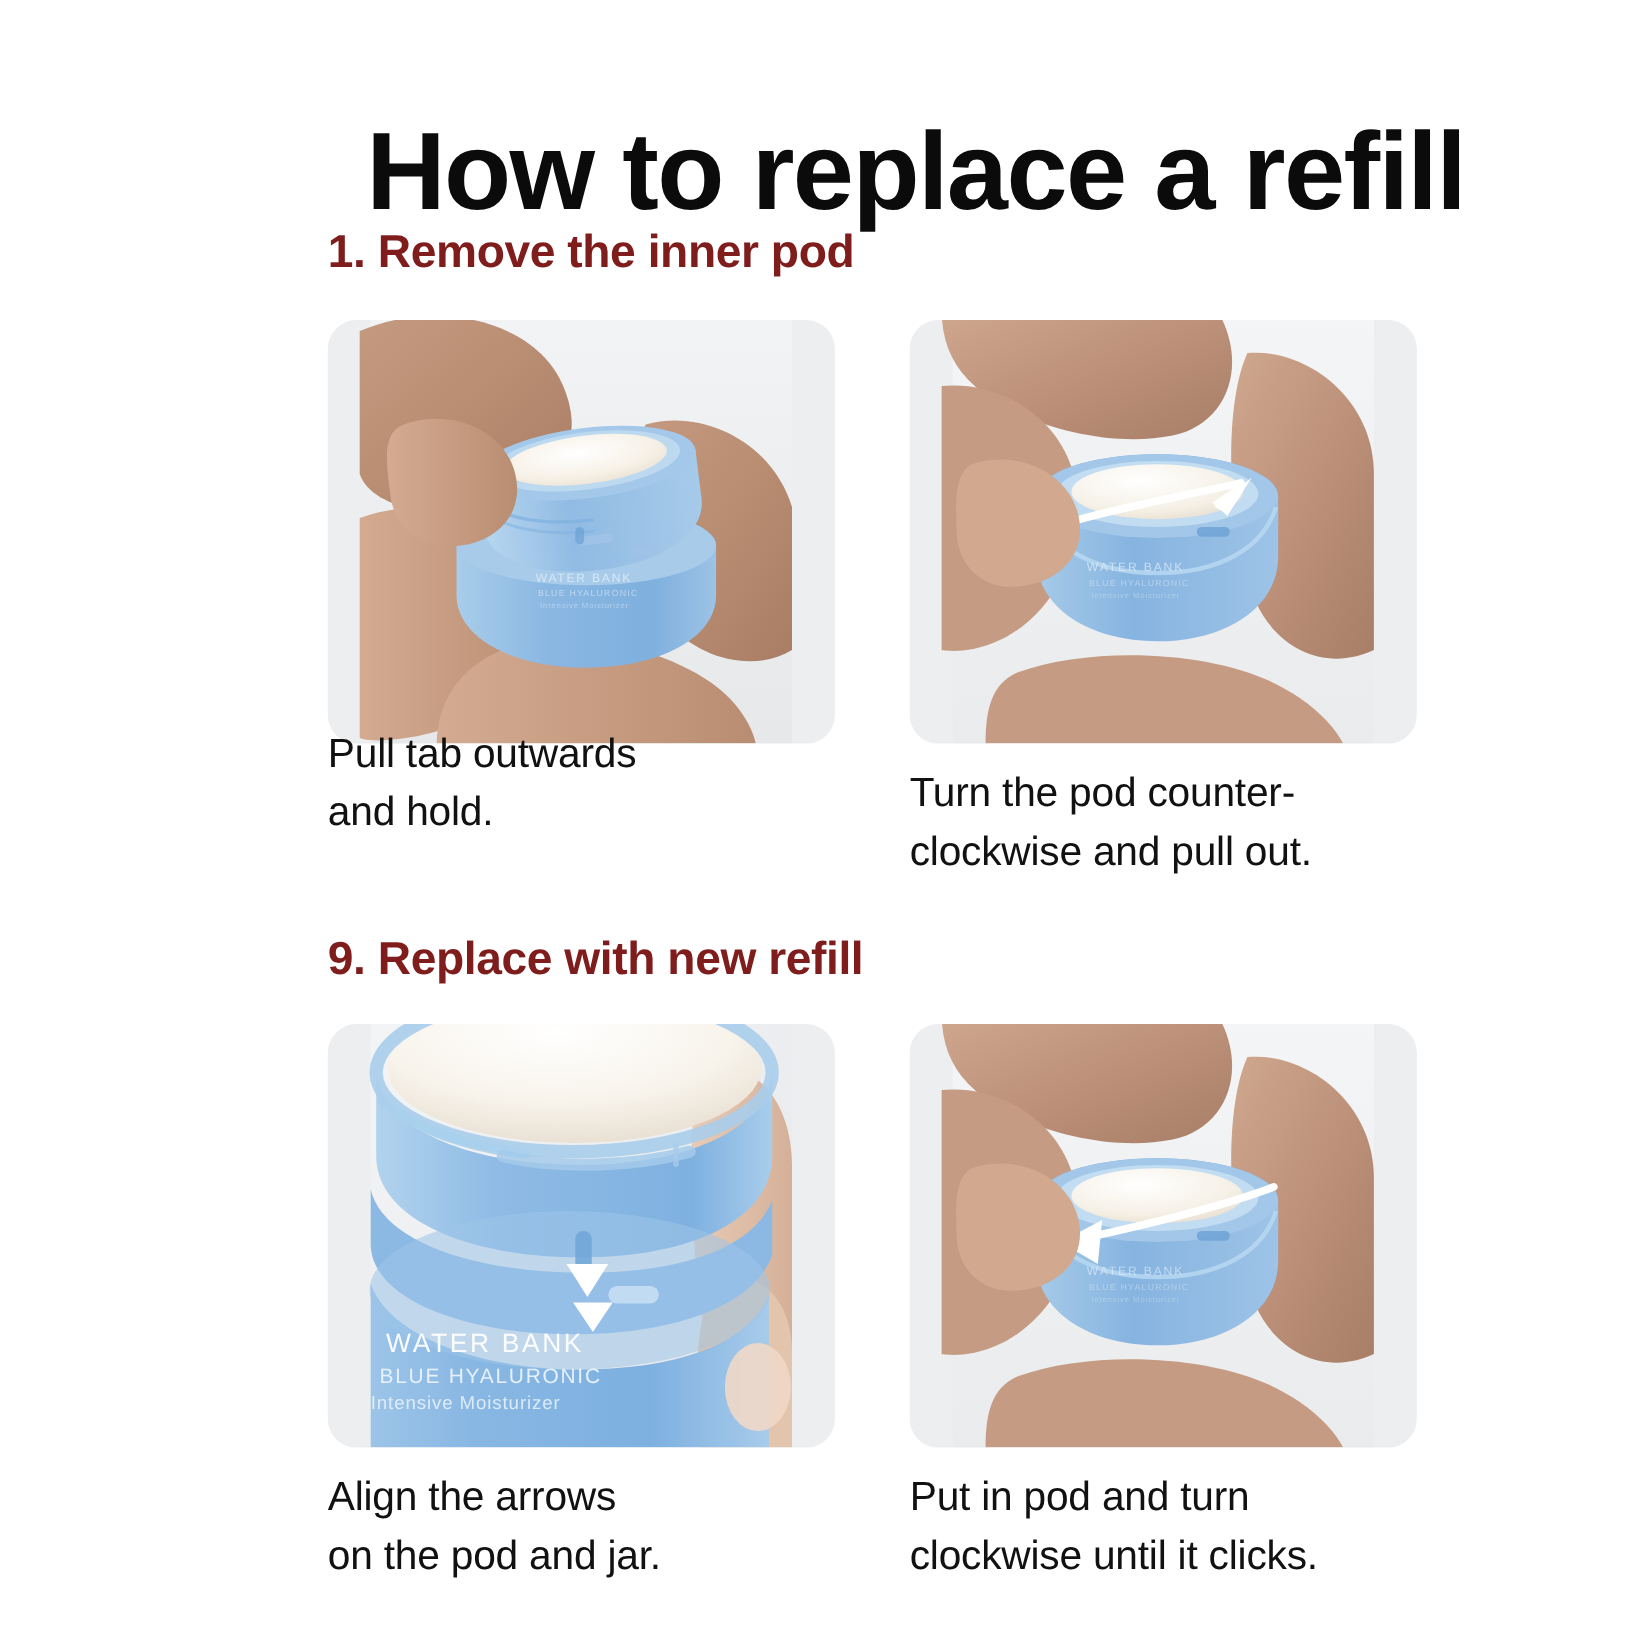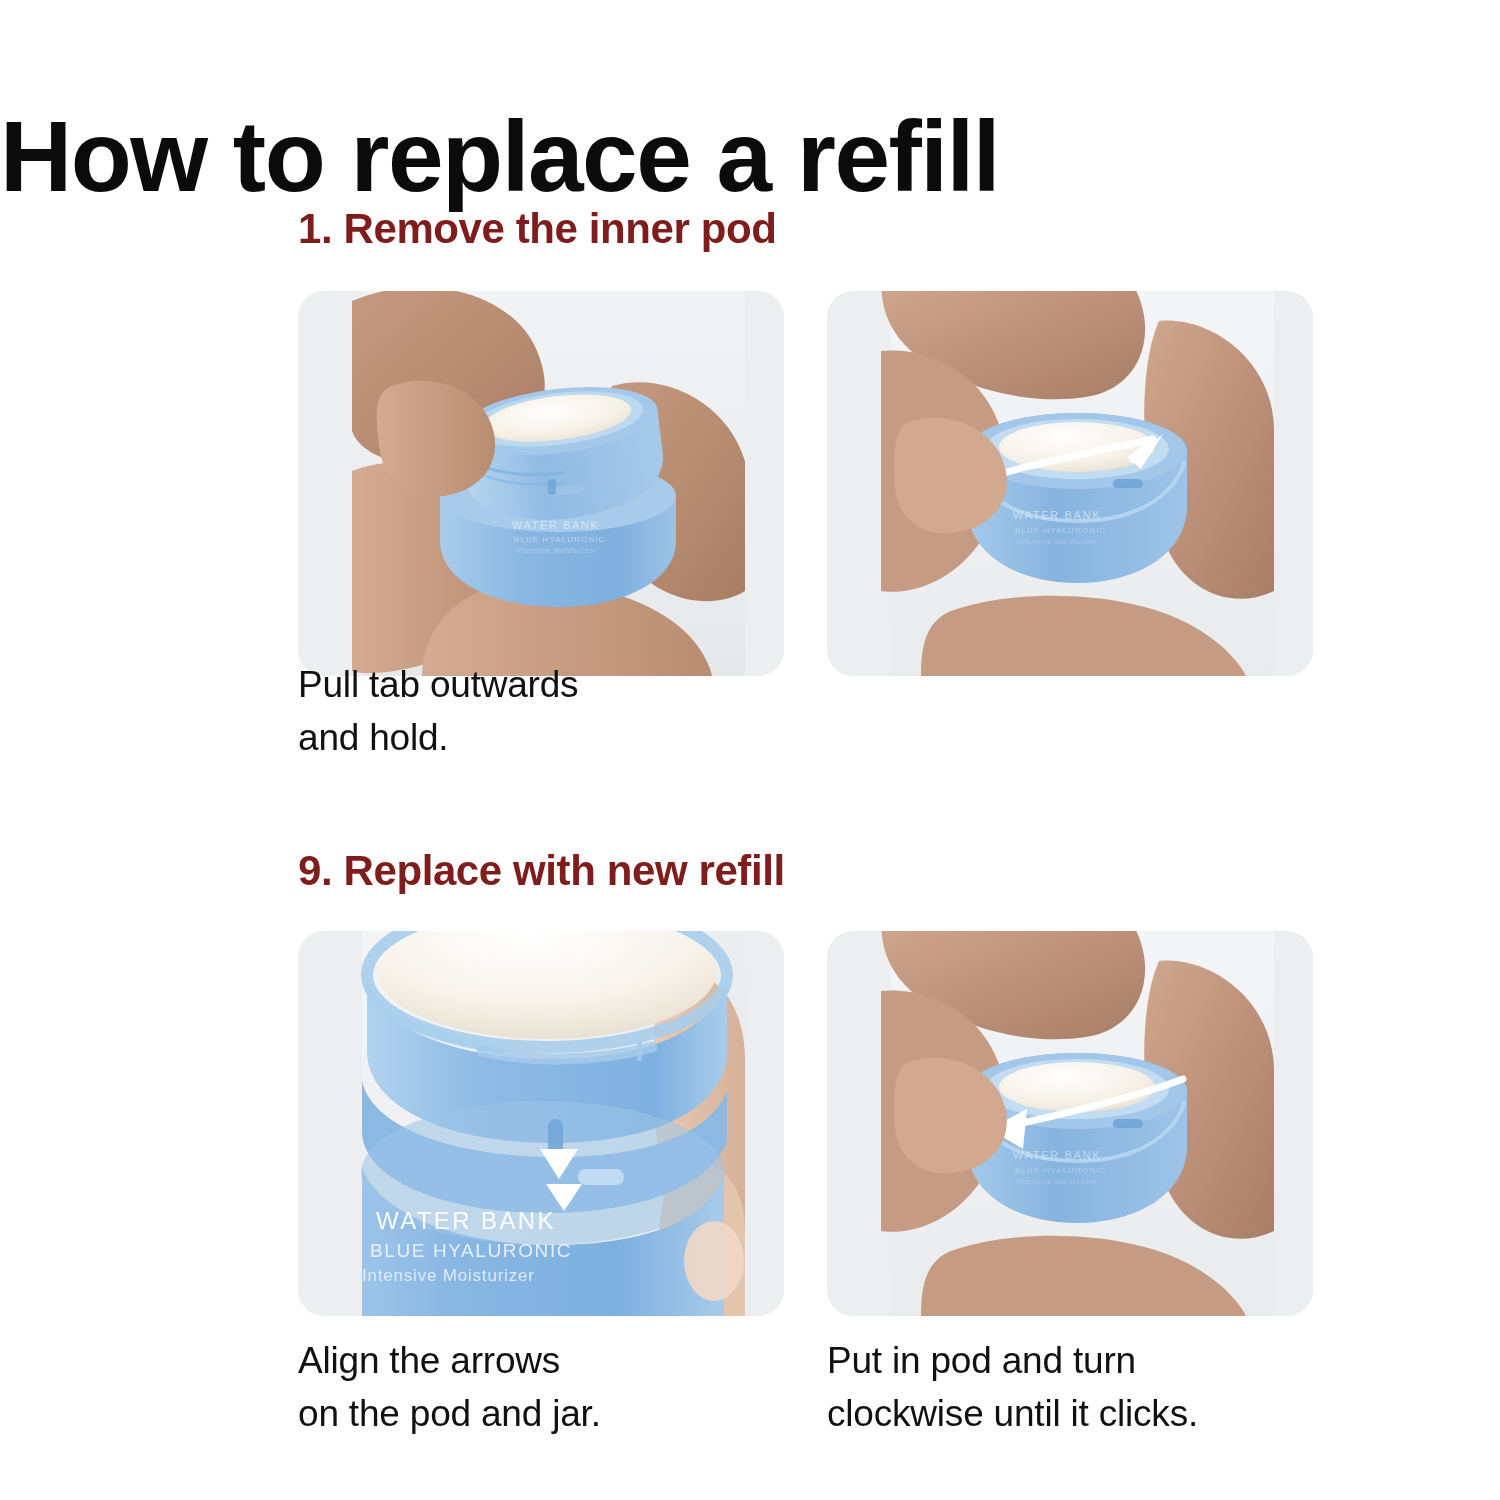--- a/index.html
+++ b/index.html
@@ -20,21 +20,21 @@
     height: 1500px;
     background: #ffffff;
   }
 
   
   .title {
     position: absolute;
     left: 0;
     top: 62px;
     width: 1332px;
-    text-align: left;
+    text-align: right;
     font-size: 100px;
     line-height: 110px;
     font-weight: 700;
     letter-spacing: -1.5px;
     color: #0b0b0b;
     font-family: "Liberation Sans", sans-serif;
     margin-top: 39px;
   }
 
   
@@ -52,21 +52,20 @@
   #step2-heading { top: 845px; }
 
   
   .panel {
     position: absolute;
     width: 461px;
     height: 385px;
     border-radius: 26px;
     overflow: hidden;
     background: #eceef0;
-    padding-left: 25px;
   }
   #panel-1 { left: 298px; top: 291px; }
   #panel-2 { left: 827px; top: 291px; }
   #panel-3 { left: 298px; top: 931px; }
   #panel-4 { left: 827px; top: 931px; }
   .panel svg { display: block; width: 100%; height: 100%; }
 
   
   .caption {
     position: absolute;
@@ -208,20 +207,22 @@
         <path d="M262 148 L 236 166 L 250 178 Z" fill="#ffffff"></path>
       </g>
 
       <path d="M20 130 C 62 118 105 140 114 176 C 123 212 98 238 62 242 C 30 246 6 226 4 196 C 2 164 2 136 20 130 Z" fill="#d2a88e"></path>
     </svg>
   </div>
 
   <div class="caption" id="caption-1">Pull tab outwards
 and hold.</div>
 
+  <div class="caption" id="caption-2">Turn the pod counter-
+clockwise and pull out.</div>
 
   <div class="step-heading" id="step2-heading">9. Replace with new refill</div>
 
   <div class="panel" id="panel-3">
     <svg viewBox="0 0 383 385" xmlns="http://www.w3.org/2000/svg">
       <defs>
         <linearGradient id="p3bg" x1="0" y1="0" x2="1" y2="1">
           <stop offset="0" stop-color="#f3f4f6"></stop>
           <stop offset="1" stop-color="#e4e7ea"></stop>
         </linearGradient>

